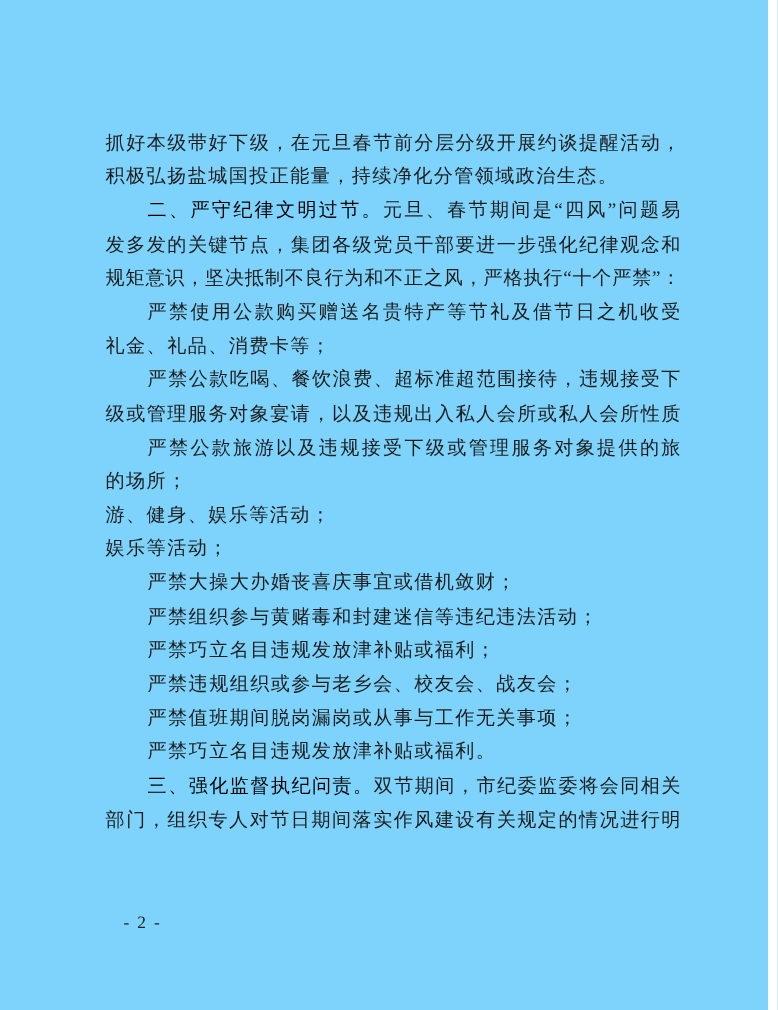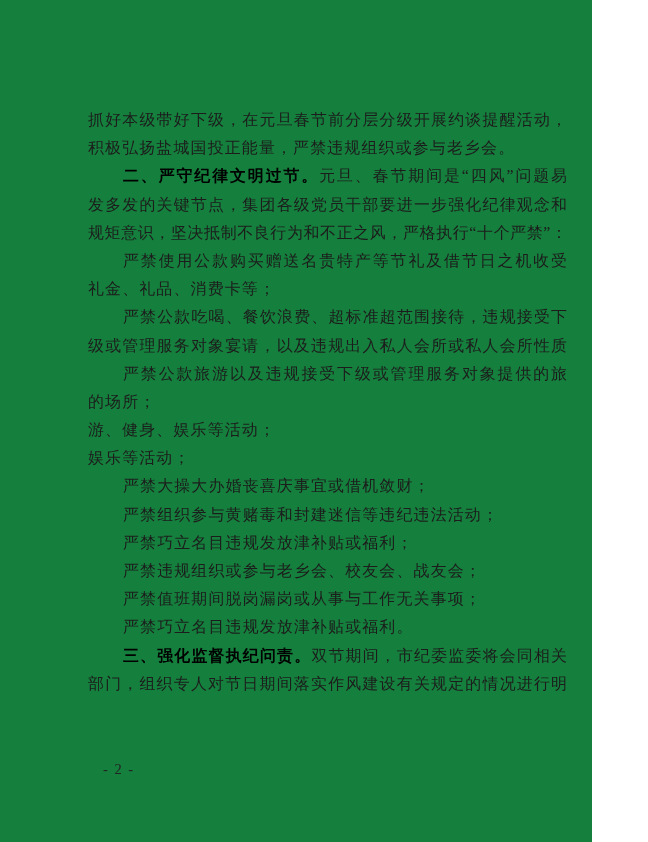--- a/index.html
+++ b/index.html
@@ -7,23 +7,23 @@
     padding: 0;
   }
   body {
     width: 648px;
     height: 842px;
     background: #ffffff;
     font-family: "Liberation Serif", serif;
   }
   .page {
     position: relative;
-    width: 592px;
+    width: 640px;
     height: 842px;
-    background: #15803d;
+    background: #7dd3fc;
     overflow: hidden;
   }
   .body-text {
     position: absolute;
     left: 88px;
     top: 106px;
     width: 479px;
     font-size: 15.9px;
     line-height: 28.2px;
     color: #1c1c1c;
@@ -38,39 +38,39 @@
     text-align-last: justify;
     text-justify: inter-character;
   }
   .line.nofill {
     letter-spacing: 1.2px;
   }
   .line.indent {
     padding-left: 35px;
   }
   .run-bold {
-    font-weight: 700;
+    font-weight: 400;
     color: #000000;
   }
   .page-number {
     position: absolute;
     left: 103px;
     top: 761px;
     font-size: 14.5px;
     letter-spacing: 1.5px;
     color: #222222;
   }
 </style>
 </head>
 <body>
 
 <div class="page">
   <div class="body-text" id="docBody">
       <div class="line fill"><span class="run-regular">抓好本级带好下级，在元旦春节前分层分级开展约谈提醒活动，</span></div>
-      <div class="line nofill"><span class="run-regular">积极弘扬盐城国投正能量，严禁违规组织或参与老乡会。</span></div>
+      <div class="line nofill"><span class="run-regular">积极弘扬盐城国投正能量，持续净化分管领域政治生态。</span></div>
       <div class="line fill indent"><span class="run-bold">二、严守纪律文明过节。</span><span class="run-regular">元旦、春节期间是“四风”问题易</span></div>
       <div class="line fill"><span class="run-regular">发多发的关键节点，集团各级党员干部要进一步强化纪律观念和</span></div>
       <div class="line fill"><span class="run-regular">规矩意识，坚决抵制不良行为和不正之风，严格执行“十个严禁”：</span></div>
       <div class="line fill indent"><span class="run-regular">严禁使用公款购买赠送名贵特产等节礼及借节日之机收受</span></div>
       <div class="line nofill"><span class="run-regular">礼金、礼品、消费卡等；</span></div>
       <div class="line fill indent"><span class="run-regular">严禁公款吃喝、餐饮浪费、超标准超范围接待，违规接受下</span></div>
       <div class="line fill"><span class="run-regular">级或管理服务对象宴请，以及违规出入私人会所或私人会所性质</span></div>
       <div class="line fill indent"><span class="run-regular">严禁公款旅游以及违规接受下级或管理服务对象提供的旅</span></div>
       <div class="line nofill"><span class="run-regular">的场所；</span></div>
       <div class="line nofill"><span class="run-regular">游、健身、娱乐等活动；</span></div>

